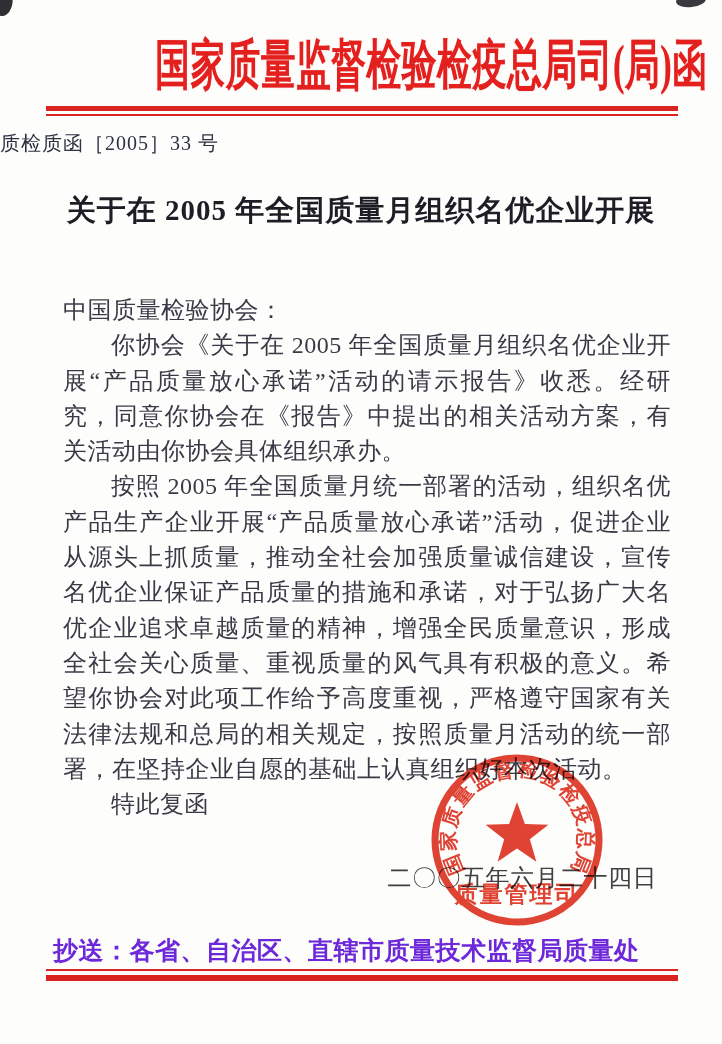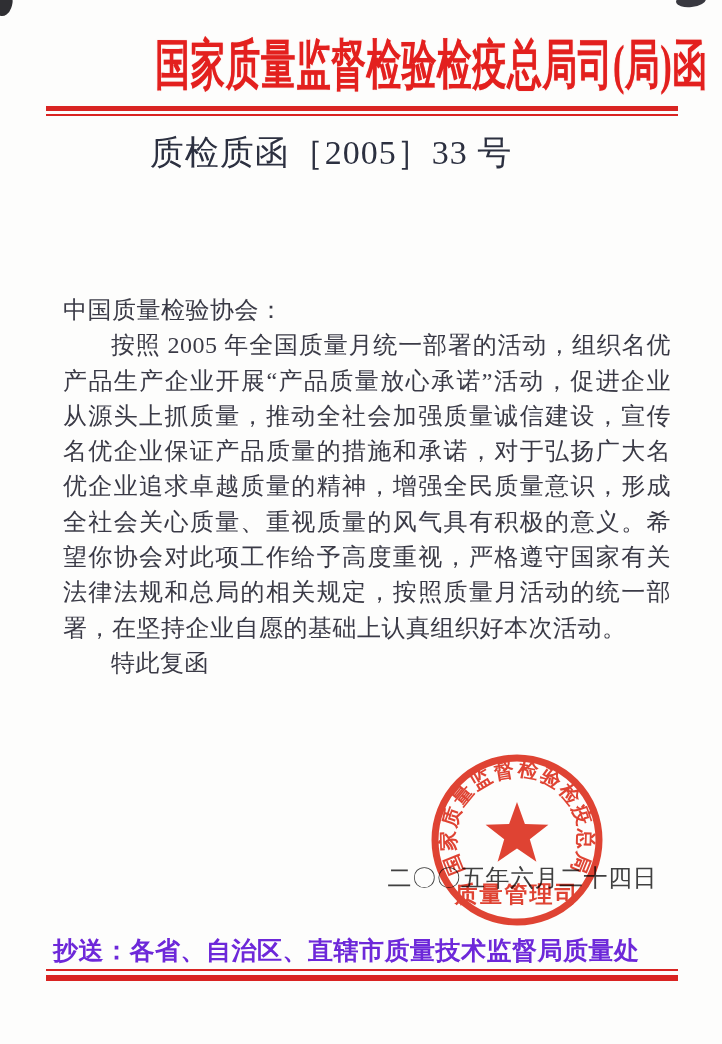--- a/index.html
+++ b/index.html
@@ -49,22 +49,22 @@
   }
 
   .rule { position: absolute; left: 46px; width: 632px; background: #d92422; }
   .rule-thick-top  { top: 106px; height: 5px; }
   .rule-thin-top   { top: 114px; height: 2px; }
   .rule-thin-bottom  { top: 969px; height: 2px; }
   .rule-thick-bottom { top: 975px; height: 6px; }
 
   .doc-number {
     position: absolute; top: 130px; left: 0; right: 60px;
-    text-align: center;
-    font-size: 34px;
+    text-align: left;
+    font-size: 20px;
     color: #2c3040;
     letter-spacing: 1px;
   }
 
   .doc-title {
     position: absolute; top: 190px; left: 0; right: 0;
     text-align: center;
     font-weight: bold;
     color: #1d1d26;
     font-size: 29px;
@@ -119,24 +119,26 @@
   <div class="letterhead">
     <span class="squeeze">国家质量监督检验检疫总局司(局)函</span>
   </div>
 
   <div class="rule rule-thick-top"></div>
   <div class="rule rule-thin-top"></div>
 
   <div class="doc-number">质检质函［2005］33 号</div>
 
   <div class="doc-title">
+    <div>关于在 2005 年全国质量月组织名优企业开展</div>
   </div>
 
   <div class="letter-body">
     <p>中国质量检验协会：</p>
+    <p class="indent">你协会《关于在 2005 年全国质量月组织名优企业开展“产品质量放心承诺”活动的请示报告》收悉。经研究，同意你协会在《报告》中提出的相关活动方案，有关活动由你协会具体组织承办。</p>
     <p class="indent">按照 2005 年全国质量月统一部署的活动，组织名优产品生产企业开展“产品质量放心承诺”活动，促进企业从源头上抓质量，推动全社会加强质量诚信建设，宣传名优企业保证产品质量的措施和承诺，对于弘扬广大名优企业追求卓越质量的精神，增强全民质量意识，形成全社会关心质量、重视质量的风气具有积极的意义。希望你协会对此项工作给予高度重视，严格遵守国家有关法律法规和总局的相关规定，按照质量月活动的统一部署，在坚持企业自愿的基础上认真组织好本次活动。</p>
     <p class="indent">特此复函</p>
   </div>
 
   <div class="closing-date">二〇〇五年六月二十四日</div>
 
   <svg class="seal" viewBox="0 0 182 182" xmlns="http://www.w3.org/2000/svg">
     <g fill="none" stroke="none">
       <circle cx="91" cy="90" r="82" stroke="#df3321" stroke-width="7" fill="none"></circle>
       <polygon fill="#df3321" points="91,52 98.9,74.1 122.4,74.8 103.8,89.2 110.4,111.7 91,98.5 71.6,111.7 78.2,89.2 59.6,74.8 83.1,74.1"></polygon>

